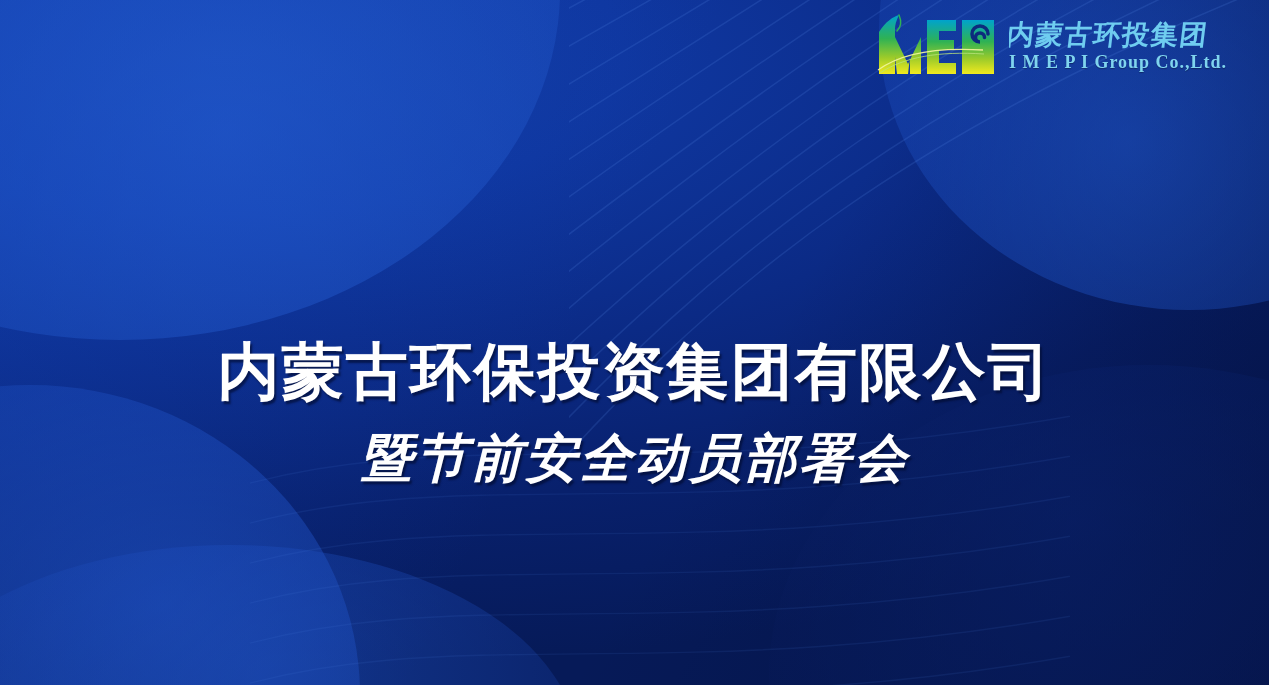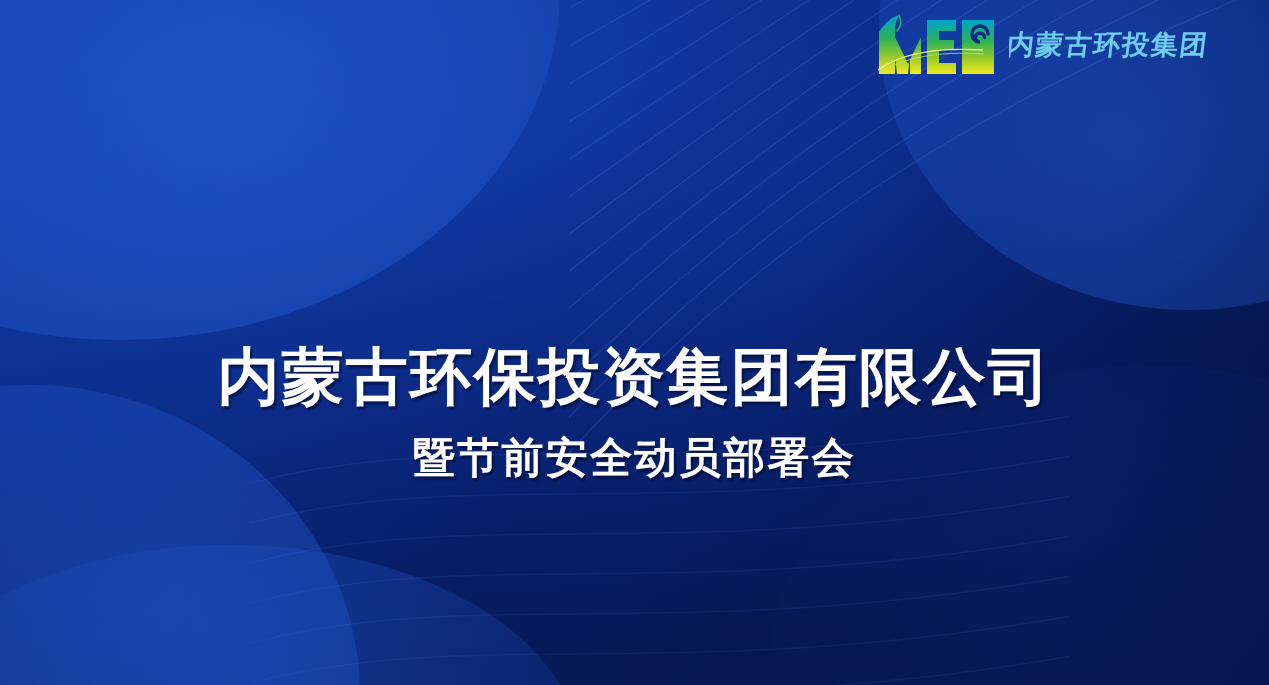--- a/index.html
+++ b/index.html
@@ -70,21 +70,21 @@
   .titles{
     margin-top:140px;width:100%;
     display:flex;flex-direction:column;align-items:center;
   }
   .tline{
     color:#ffffff;font-weight:700;white-space:nowrap;
     text-shadow:2px 3px 2px rgba(2,10,44,.62), 0 0 1px rgba(255,255,255,.35);
   }
   .tline1{font-size:62px;letter-spacing:.035em;line-height:1.02;}
   .tline2{font-size:62px;letter-spacing:.012em;line-height:1.02;margin-top:28px;}
-  .tline3{font-size:42px;letter-spacing:.055em;line-height:1.02;margin-top:28px;}
+  .tline3{font-size:52px;letter-spacing:.055em;line-height:1.02;margin-top:28px;font-style:italic;}
   .subline{
     margin-top:76px;color:#ffffff;font-size:35px;font-weight:700;
     letter-spacing:.03em;white-space:nowrap;
     text-shadow:1px 2px 2px rgba(2,10,44,.55);
   }
 </style>
 </head>
 <body>
 
 <div id="stage">
@@ -154,20 +154,21 @@
       <path d="M6 118 C 54 86 124 74 214 80" fill="none" stroke="#b9e27a" stroke-width="2" opacity=".8"></path>
 
       <path d="M44 2 C 50 16 48 26 40 34" fill="none" stroke="#2fb254" stroke-width="3" stroke-linecap="round"></path>
     </svg>
 
     <div class="logo-words">
 
       <svg class="logo-cn" viewBox="0 0 252 36">
         <text id="logoCnText" x="0" y="28" font-family="&quot;DejaVu Sans&quot;, sans-serif" font-size="29" font-weight="700" fill="#6fcdf0" letter-spacing="1.5" transform="skewX(-7)">内蒙古环投集团</text>
       </svg>
+      <div class="logo-en">I M E P I  Group Co.,Ltd.</div>
     </div>
   </div>
 
   <div class="content">
     <div class="titles">
       <div class="tline tline1">内蒙古环保投资集团有限公司</div>
       <div class="tline tline3">暨节前安全动员部署会</div>
     </div>
   </div>
 

